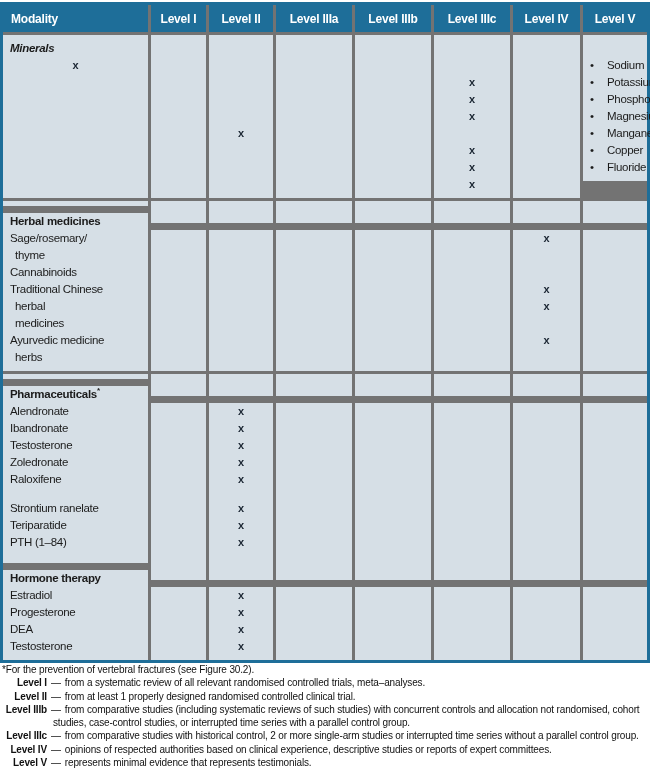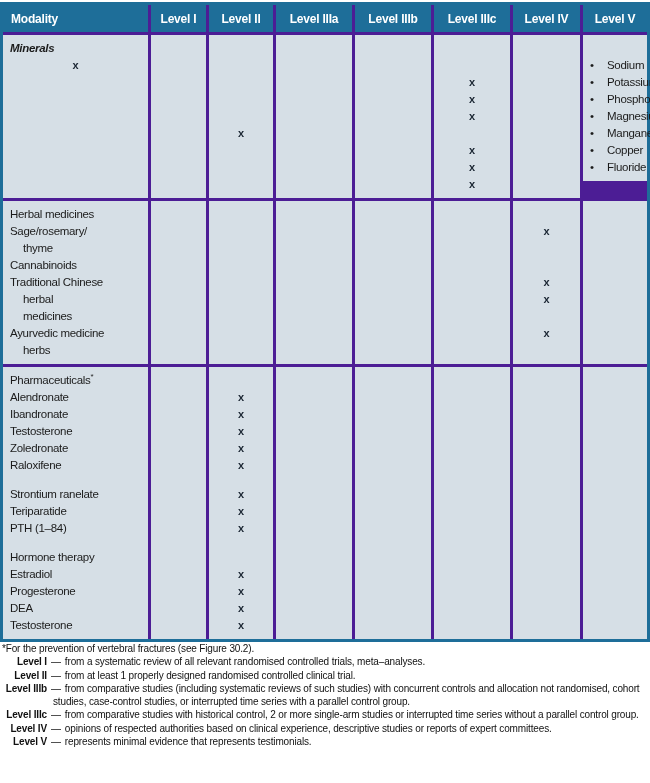--- a/index.html
+++ b/index.html
@@ -3,21 +3,21 @@
 <meta charset="utf-8">
 <style>
   html, body { margin:0; padding:0; }
   body {
     width:650px; height:783px; background:#ffffff;
     font-family:"Liberation Sans", sans-serif;
     position:relative; overflow:hidden;
   }
   .table-wrap {
     box-sizing:border-box; width:650px; margin-top:2px;
-    border:3px solid #1e6e99; background:#4c1d95;
+    border:3px solid #1e6e99; background:#737373;
     display:flex; flex-direction:column; gap:3px;
   }
   .grid8 {
     display:grid;
     grid-template-columns:145px 55px 64px 76px 76px 76px 67px 64px;
     column-gap:3px;
   }
   .thead .hcell {
     background:#1e6e99; color:#ffffff; font-weight:bold;
     font-size:12px; letter-spacing:-0.2px; height:27px;
@@ -27,22 +27,22 @@
   .thead .hcell.modality { justify-content:flex-start; padding-left:8px; }
   .section .cell {
     background:#d6dfe6; color:#1b1b1b;
     font-size:11.5px; letter-spacing:-0.3px;
     height:17px; line-height:17px; box-sizing:border-box;
     white-space:nowrap;
   }
   .section .cell.pad { height:5px; }
   .section .cell.spacer { height:12px; }
   .label-cell { padding-left:7px; }
-  .label-cell.indent { padding-left:20px; }
-  .label-cell.header { font-weight:normal; }
+  .label-cell.indent { padding-left:12px; }
+  .label-cell.header { font-weight:bold;margin-top:7px; }
   .label-cell.header-italic { font-weight:bold; font-style:italic; }
   .bullet { display:inline-block; width:17px; }
   .level-cell { text-align:center; }
   .mark { font-weight:bold; font-size:11px; color:#1a2532; }
   sup { font-size:8px; line-height:0; }
   .footnotes {
     margin-top:0; padding:0 1px;
     font-size:10px; letter-spacing:-0.15px; color:#111111;
     line-height:13.3px;
   }

